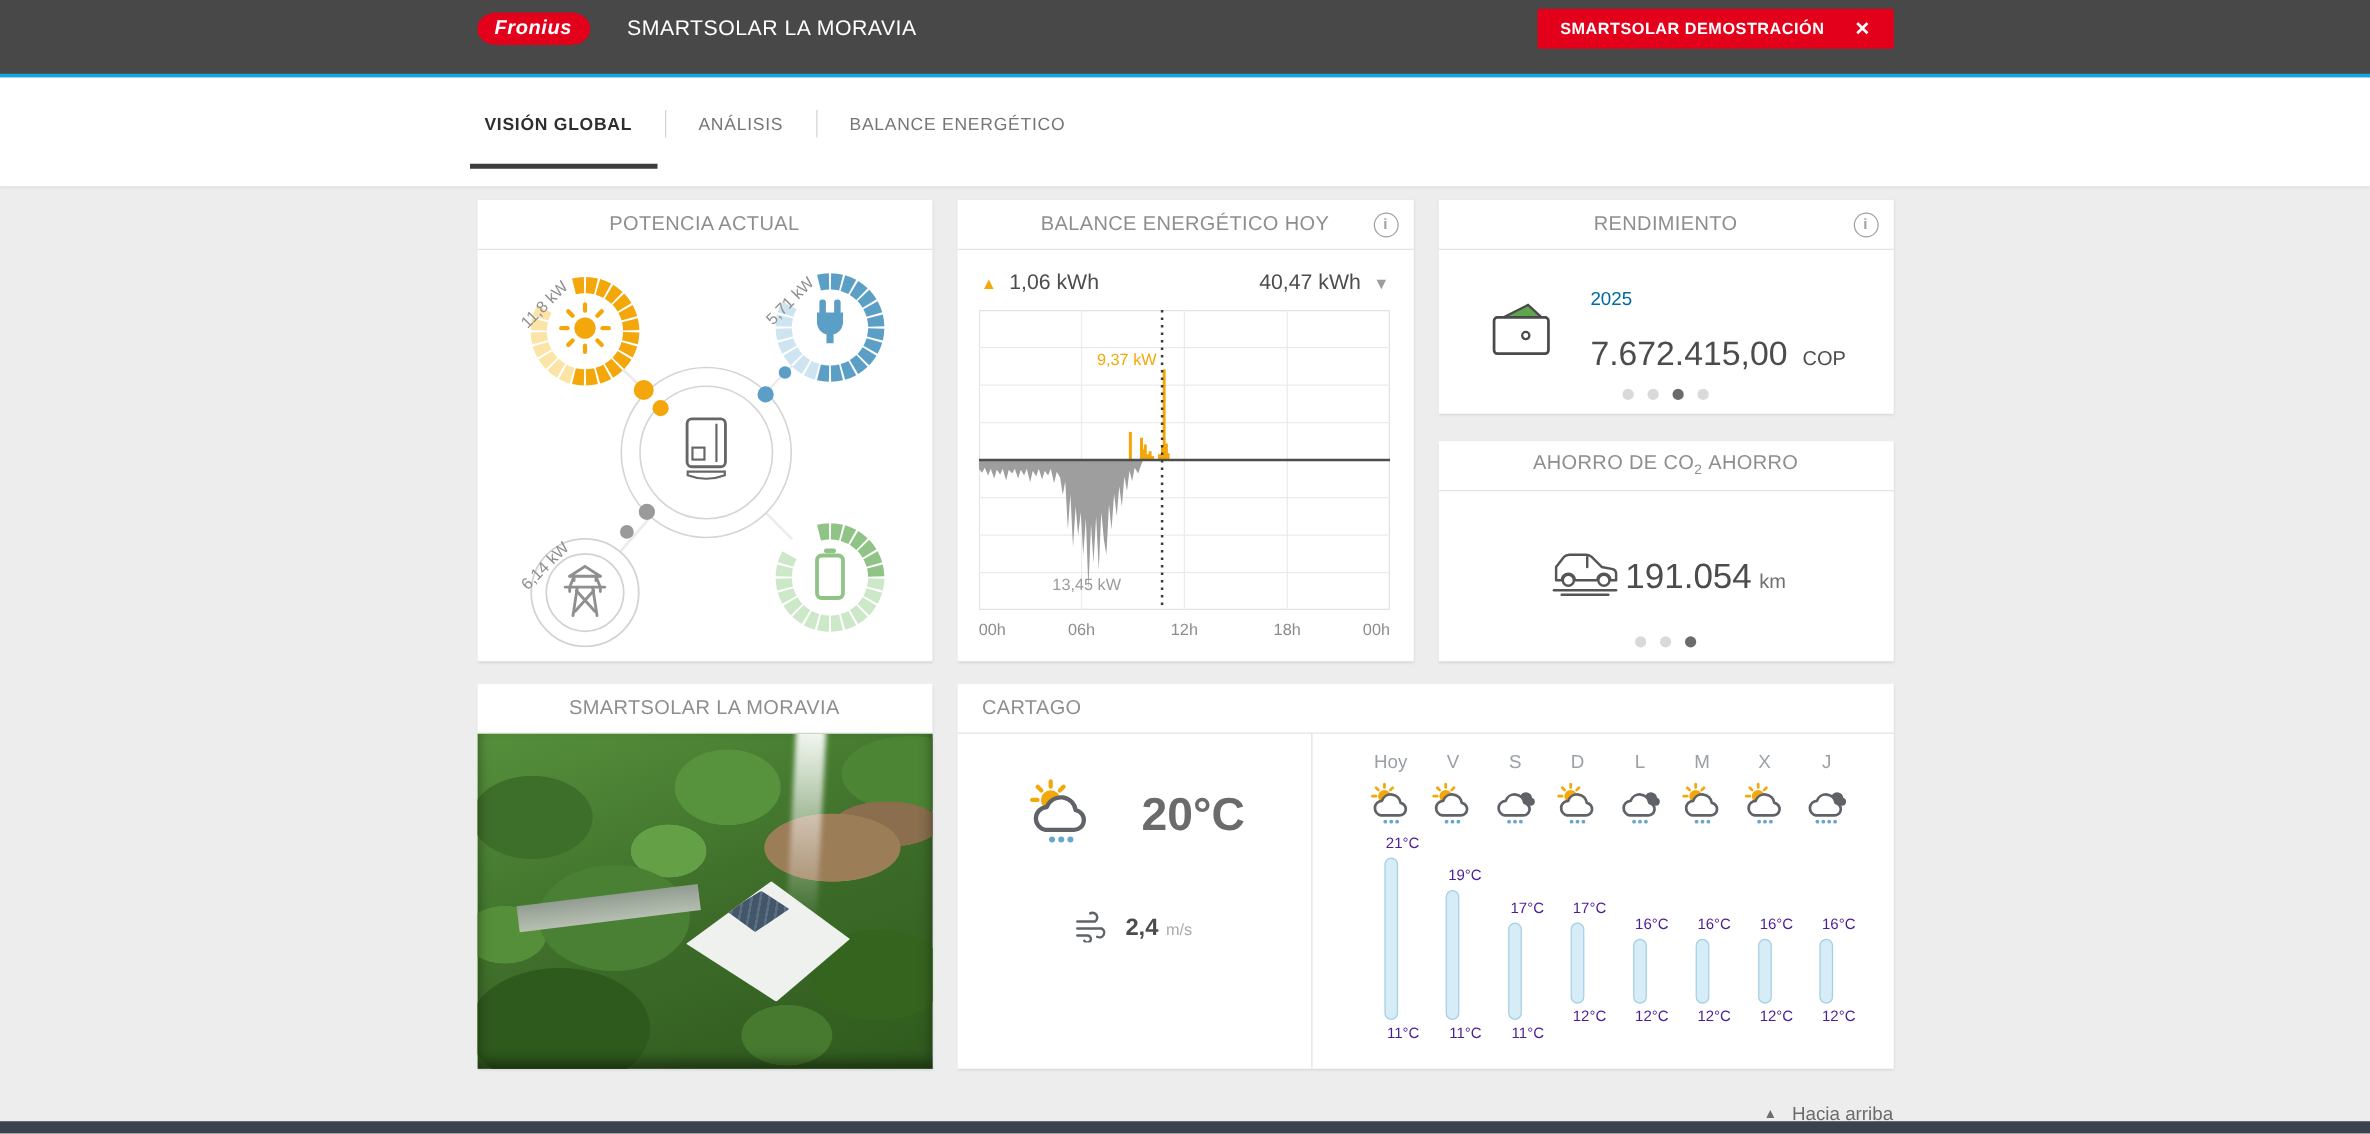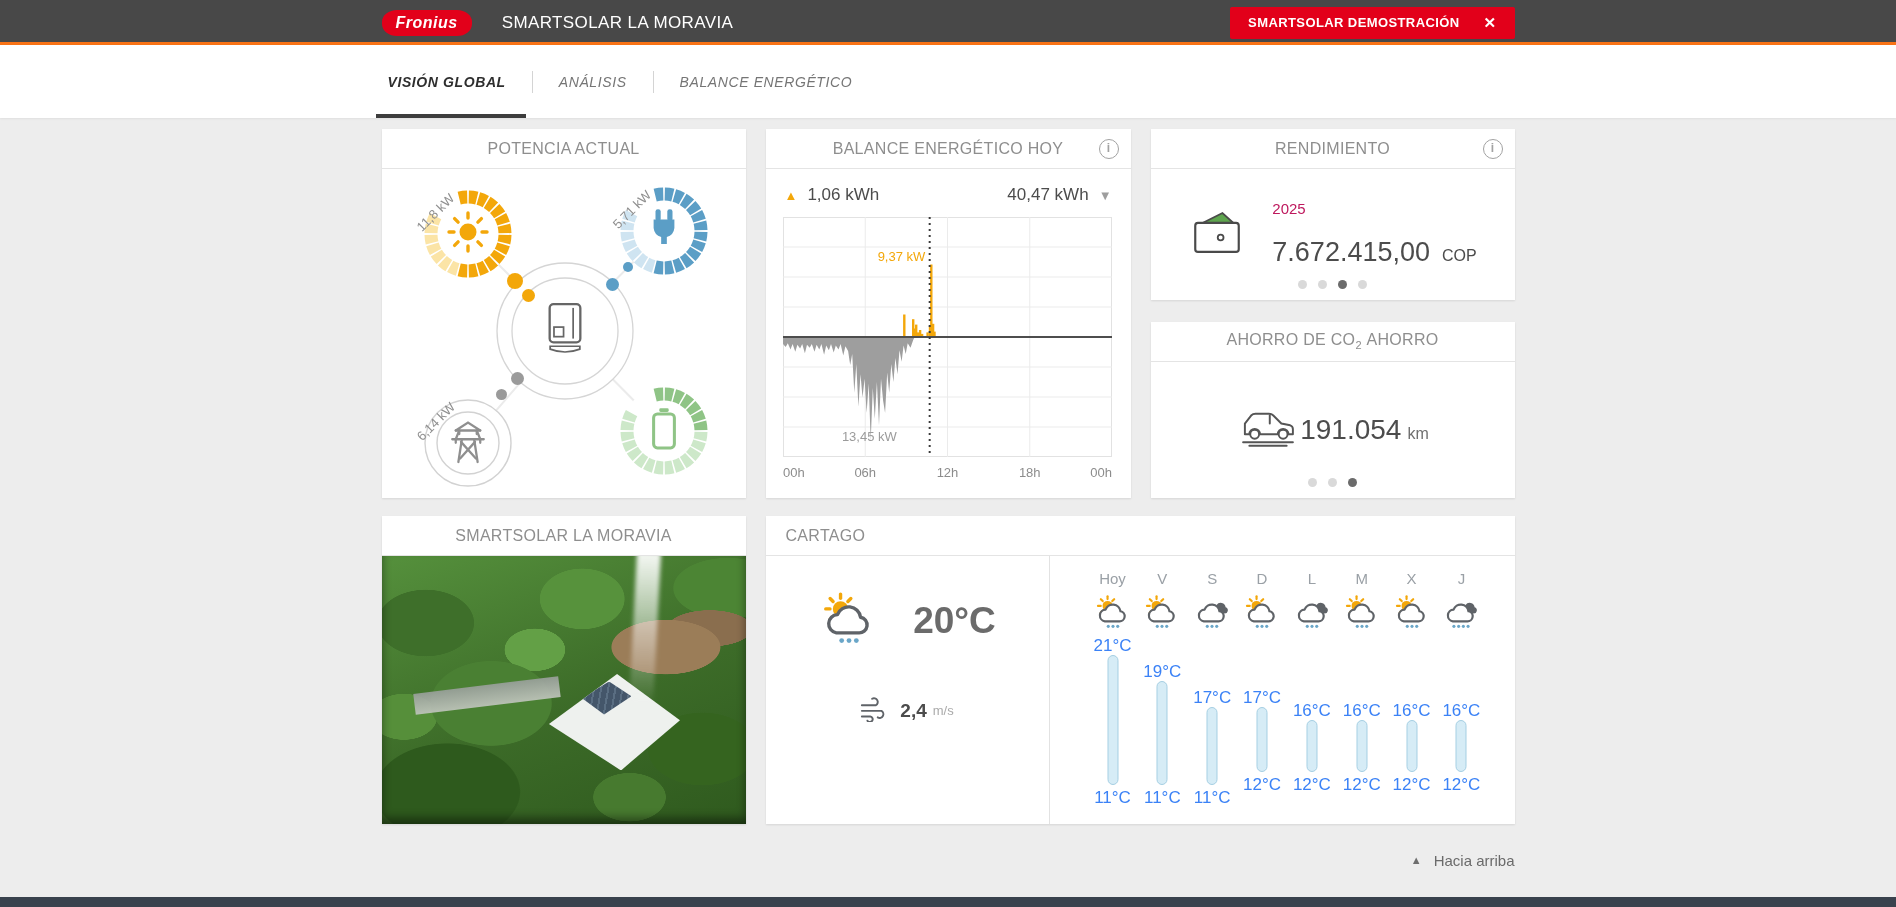--- a/index.html
+++ b/index.html
@@ -2,32 +2,32 @@
 <html><head>
 <meta charset="utf-8">
 <style>
   * { margin:0; padding:0; box-sizing:border-box; }
   html,body { background:#ededed; }
   .app { width:1896px; height:907px; position:relative; background:#ededed;
          font-family:"Liberation Sans", sans-serif; overflow:hidden; margin:0 auto; }
   .wrap { width:1133px; margin:0 auto; position:relative; }
 
   
-  .topbar { height:45px; background:#484848; border-bottom:3px solid #f97316; }
+  .topbar { height:62px; background:#484848; border-bottom:3px solid #0ea5e9; }
   .topbar .wrap { display:flex; align-items:center; height:45px; }
   .logo { background:#e2001a; color:#fff; font-style:italic; font-weight:bold;
           font-size:16px; padding:4px 14px; border-radius:15px/12px; letter-spacing:.5px; }
   .topbar-title { color:#fff; font-size:17px; letter-spacing:.4px; margin-left:30px; }
   .finish-btn { margin-left:auto; background:#e2001a; color:#fff; border:none; border-radius:2px;
           height:32px; padding:0 18px; font-family:inherit; font-size:13px; font-weight:bold;
           letter-spacing:.4px; display:flex; align-items:center; cursor:pointer; }
   .finish-btn .x { margin-left:24px; font-size:15px; font-weight:bold; }
 
   
-  .navbar { background:#fff; height:73px; box-shadow:0 1px 2px rgba(0,0,0,.06);font-style:italic; }
+  .navbar { background:#fff; height:87px; box-shadow:0 1px 2px rgba(0,0,0,.06); }
   .navbar .wrap { display:flex; align-items:center; height:73px; }
   .tab { position:relative; height:73px; display:flex; align-items:center; padding:0 26px;
          font-size:14px; letter-spacing:.6px; color:#757575; cursor:pointer; }
   .tab:first-child { padding-left:6px; }
   .tab.active { color:#2e2e2e; font-weight:bold; }
   .tab.active::after { content:""; position:absolute; left:-6px; right:6px; bottom:0;
          height:4px; background:#3d3d3d; }
   .tab.active::before { left:0; }
   .tabsep { width:1px; height:22px; background:#d4d4d4; }
 
@@ -56,21 +56,21 @@
   .balance-body { padding:12px 17px 6px; }
   .legend { display:flex; justify-content:space-between; align-items:center;
          font-size:17px; color:#4c4c4c; margin:4px 2px 12px; }
   .tri-up { color:#f3a70a; font-size:13px; margin-right:10px; }
   .tri-dn { color:#9e9e9e; font-size:13px; margin-left:10px; }
 
   
   .mini-body { position:relative; display:flex; align-items:center; justify-content:center; }
   .yield-body { height:130px; gap:26px; }
   .co2-body { height:135px; }
-  .y-year { font-size:15px; color:#be185d; margin-bottom:20px; }
+  .y-year { font-size:15px; color:#0369a1; margin-bottom:20px; }
   .y-amount { font-size:27px; color:#4c4c4c; }
   .y-cur { font-size:16px; margin-left:12px; }
   .co2-val { font-size:28px; color:#4c4c4c; }
   .co2-unit { font-size:16px; color:#707070; margin-left:6px; }
   .dots { position:absolute; bottom:10px; left:0; right:0; display:flex; justify-content:center; gap:11px; }
   .dot { width:9px; height:9px; border-radius:50%; background:#d9d9d9; cursor:pointer; }
   .dot.active { background:#6b6b6b; }
 
   
   .photo { position:relative; height:268px; overflow:hidden;
@@ -110,21 +110,21 @@
   .w-wind { margin-top:46px; display:flex; align-items:center; gap:12px; }
   .w-windval { font-size:19px; font-weight:bold; color:#4c4c4c; }
   .w-windunit { font-size:13px; color:#aaa; margin-left:-6px; }
   .w-right { flex:1; display:flex; justify-content:space-between; padding:14px 30px 0 40px; }
   .fcol { width:46px; text-align:center; }
   .fday { font-size:15px; color:#9aa0a6; }
   .ficon { margin-top:8px; height:36px; }
   .ftrack { position:relative; height:176px; margin-top:4px; }
   .fbar { position:absolute; left:50%; transform:translateX(-50%); width:11px;
       background:#d6ecf6; border:1px solid #a5cfe3; border-radius:7px; }
-  .fhi,.flo { position:absolute; left:0; right:0; font-size:17px; color:#3b82f6; }
+  .fhi,.flo { position:absolute; left:0; right:0; font-size:12px; color:#4c1d95;text-align:right; }
 
   
   .footer { padding-top:26px; }
   .footer .wrap { text-align:right; }
   .totop { display:inline-flex; align-items:center; gap:12px; color:#6b6b6b; font-size:15px;
       cursor:pointer; }
   .totop .up { font-size:11px; color:#6e6e6e; }
   .bottombar { position:absolute; left:0; right:0; bottom:0; height:10px; background:#39424d; }
 </style>
 </head>

